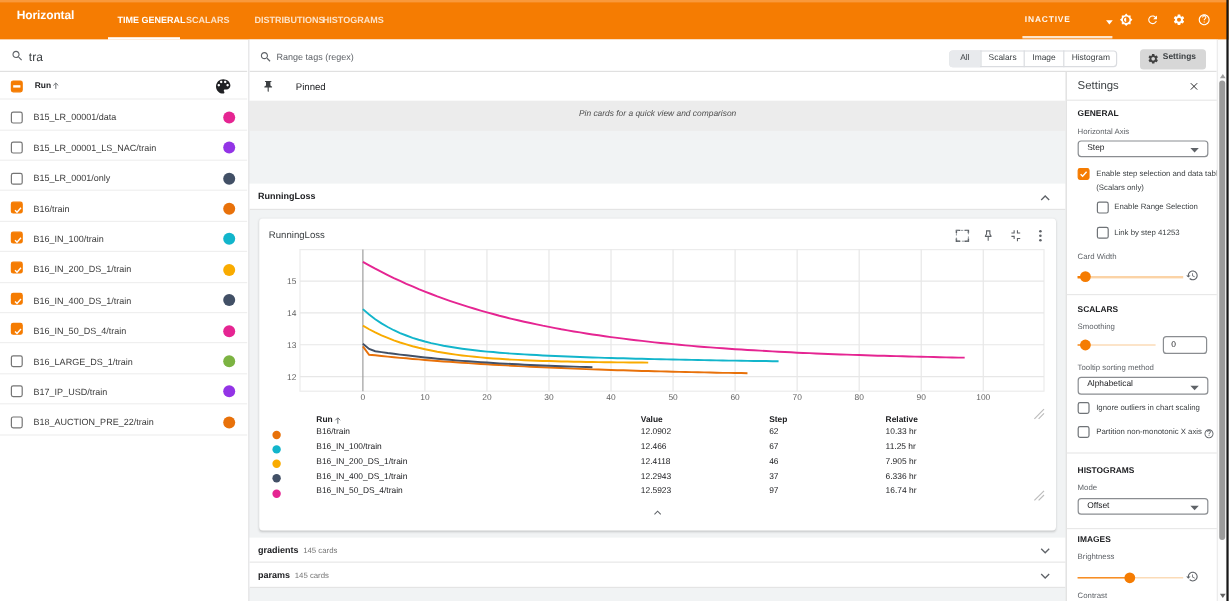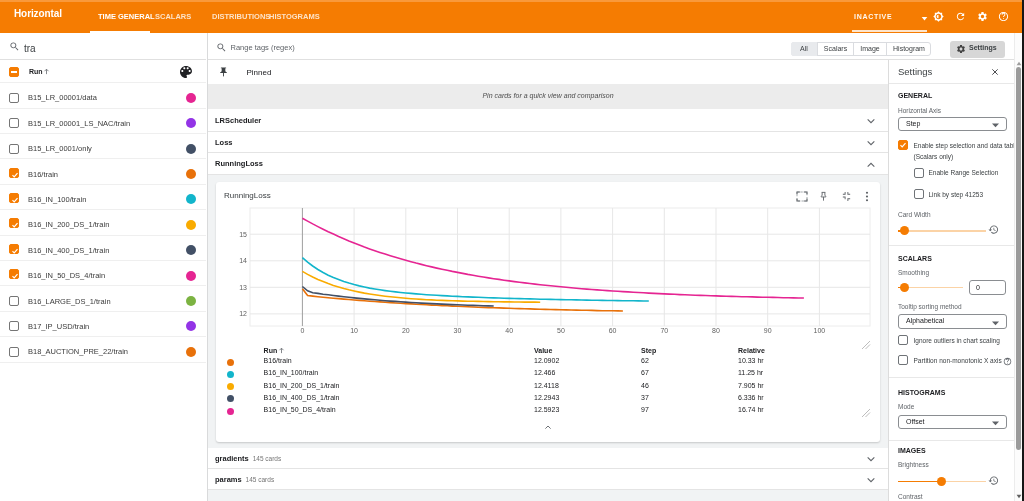--- a/index.html
+++ b/index.html
@@ -181,32 +181,20 @@
     </div>
 
     <div class="abs" id="pinnedrow">
       <svg class="abs" style="left:10px;top:6px" width="11" height="12" viewBox="0 0 24 24">
           <path fill="#3c4043" d="M16 9V4h1c.55 0 1-.45 1-1s-.45-1-1-1H7c-.55 0-1 .45-1 1s.45 1 1 1h1v5c0 1.66-1.34 3-3 3v2h5.97v7l1 1 1-1v-7H19v-2c-1.66 0-3-1.34-3-3z"></path>
         </svg>
       <div class="abs" style="left:22.5px;top:7.5px;font-size:8px;font-weight:400;color:#202124;margin-left:16px;">Pinned</div>
     </div>
     <div class="abs" id="hintrow">Pin cards for a quick view and comparison</div>
 
-    <div class="abs secrow" style="top:75.5px;height:23px;">
-      <div class="sectitle" style="top:7px;">LRScheduler</div>
-      <svg class="abs" style="left:658px;top:7.5px" width="10" height="10" viewBox="0 0 24 24">
-          <path fill="none" stroke="#5f6368" stroke-width="2.6" d="M4 8 L12 16 L20 8"></path>
-        </svg>
-    </div>
-    <div class="abs secrow" style="top:98.5px;height:21px;">
-      <div class="sectitle" style="top:6px;">Loss</div>
-      <svg class="abs" style="left:658px;top:6.5px" width="10" height="10" viewBox="0 0 24 24">
-          <path fill="none" stroke="#5f6368" stroke-width="2.6" d="M4 8 L12 16 L20 8"></path>
-        </svg>
-    </div>
     <div class="abs secrow" style="top:119.5px;height:22px;">
       <div class="sectitle" style="top:6.5px;">RunningLoss</div>
       <svg class="abs" style="left:658px;top:7px" width="10" height="10" viewBox="0 0 24 24">
           <path fill="none" stroke="#5f6368" stroke-width="2.6" d="M4 16 L12 8 L20 16"></path>
         </svg>
     </div>
 
     <div class="abs" id="card">
       <div class="abs" style="left:8px;top:9.5px;font-size:8px;color:#3c4043;">RunningLoss</div>
       <svg class="abs" style="left:580px;top:9px" width="12" height="11" viewBox="0 0 24 22">

